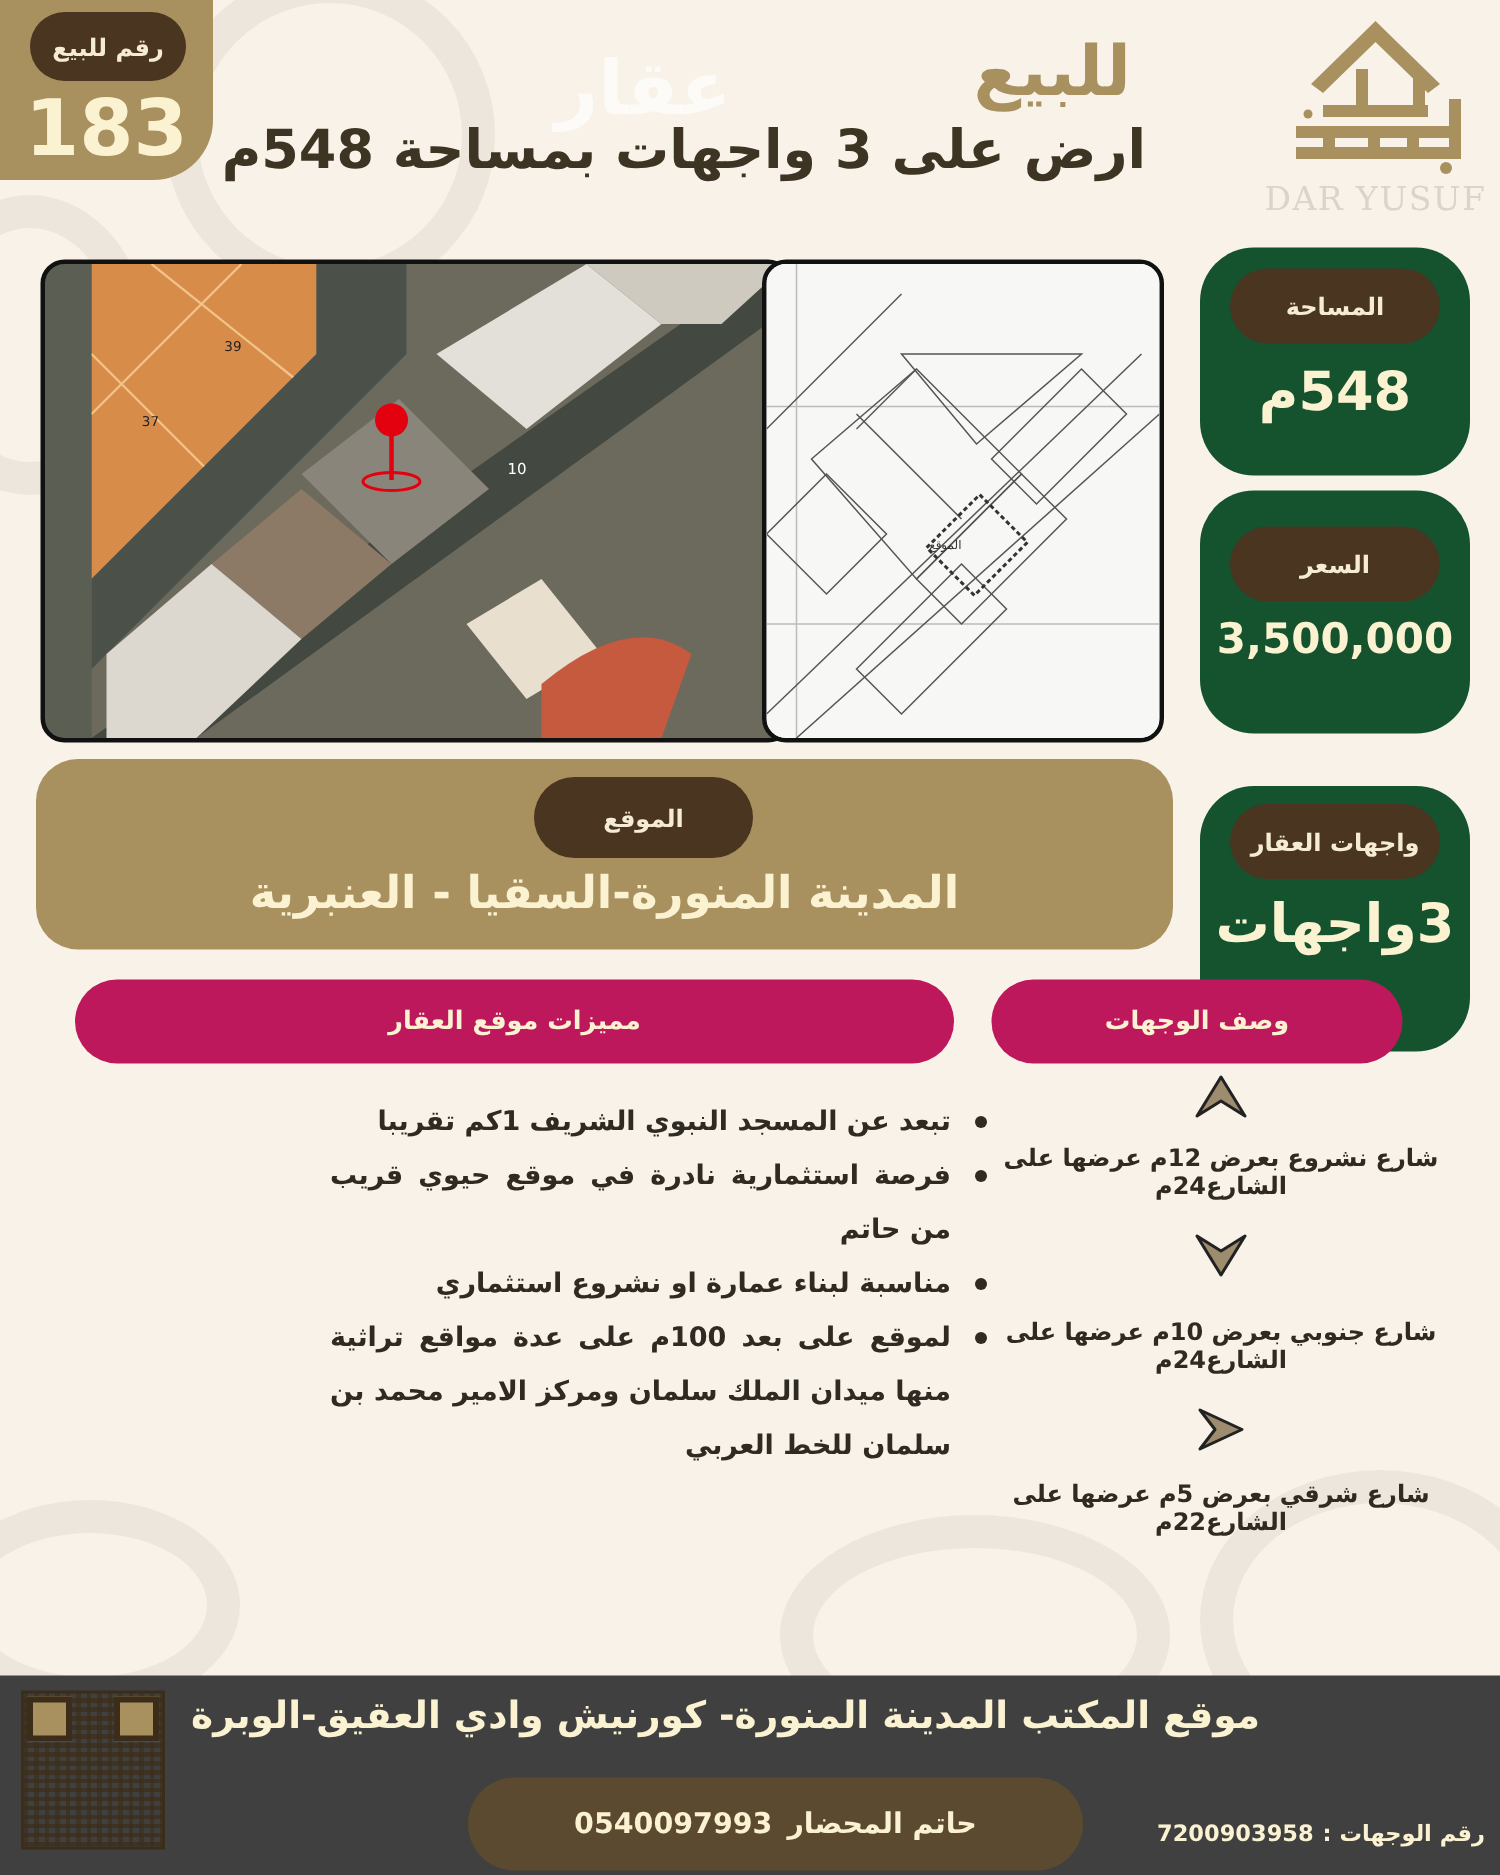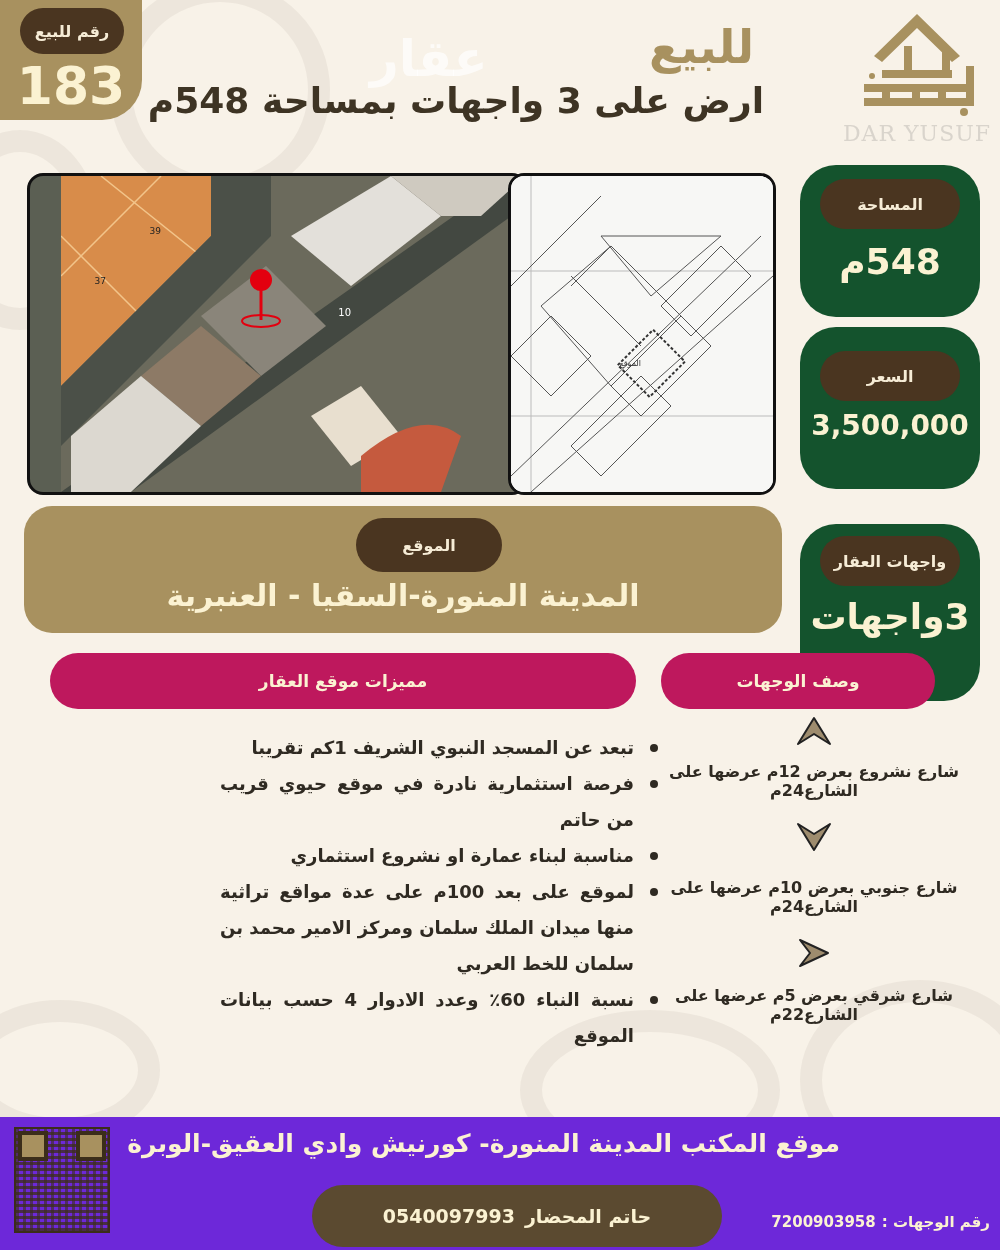--- a/index.html
+++ b/index.html
@@ -114,21 +114,21 @@
     border-radius: 50%; background: #2f2a22;
   }
 
   
   .facades { left: 632px; top: 716px; width: 364px; text-align: center; }
   .facade-arrow { margin: 0 auto; }
   .facade-text { font-size: 16px; font-weight: bold; color: #2f2a22; }
 
   
   .footer {
-    left: 0; top: 1117px; width: 1000px; height: 133px; background: #6d28d9;
+    left: 0; top: 1117px; width: 1000px; height: 133px; background: #404040;
   }
   .footer .office {
     position: absolute; right: 160px; top: 12px; color: #fbf2d2;
     font-size: 25px; font-weight: bold;
   }
   .footer .contact {
     position: absolute; left: 312px; top: 68px; width: 410px; height: 62px;
     background: #5b4a30; border-radius: 31px;
     color: #fbf2d2; font-size: 19px; font-weight: bold;
     display: flex; align-items: center; justify-content: center; gap: 10px;
@@ -262,21 +262,20 @@
 </div>
 
 <div class="abs section-pill" style="left:50px;top:653px;width:586px;">مميزات موقع العقار</div>
 <div class="abs section-pill" style="left:661px;top:653px;width:274px;">وصف الوجهات</div>
 
 <ul class="abs features">
   <li>تبعد عن المسجد النبوي الشريف 1كم تقريبا</li>
   <li>فرصة استثمارية نادرة في موقع حيوي قريب من حاتم</li>
   <li>مناسبة لبناء عمارة او نشروع استثماري</li>
   <li>لموقع على بعد 100م على عدة مواقع تراثية منها ميدان الملك سلمان ومركز الامير محمد بن سلمان للخط العربي</li>
-  <li>نسبة النباء 60٪ وعدد الادوار 4 حسب بيانات الموقع</li>
 </ul>
 
 <div class="abs facades">
   <svg class="facade-arrow" width="36" height="30" viewBox="0 0 36 30">
     <polygon points="18,2 34,28 18,18 2,28" fill="#9e8c6e" stroke="#222" stroke-width="2" stroke-linejoin="round"></polygon>
   </svg>
   <div class="facade-text" style="margin:12px 0 22px;">شارع نشروع بعرض 12م عرضها على الشارع24م</div>
   <svg class="facade-arrow" width="36" height="30" viewBox="0 0 36 30">
     <polygon points="18,28 34,2 18,12 2,2" fill="#9e8c6e" stroke="#222" stroke-width="2" stroke-linejoin="round"></polygon>
   </svg>

